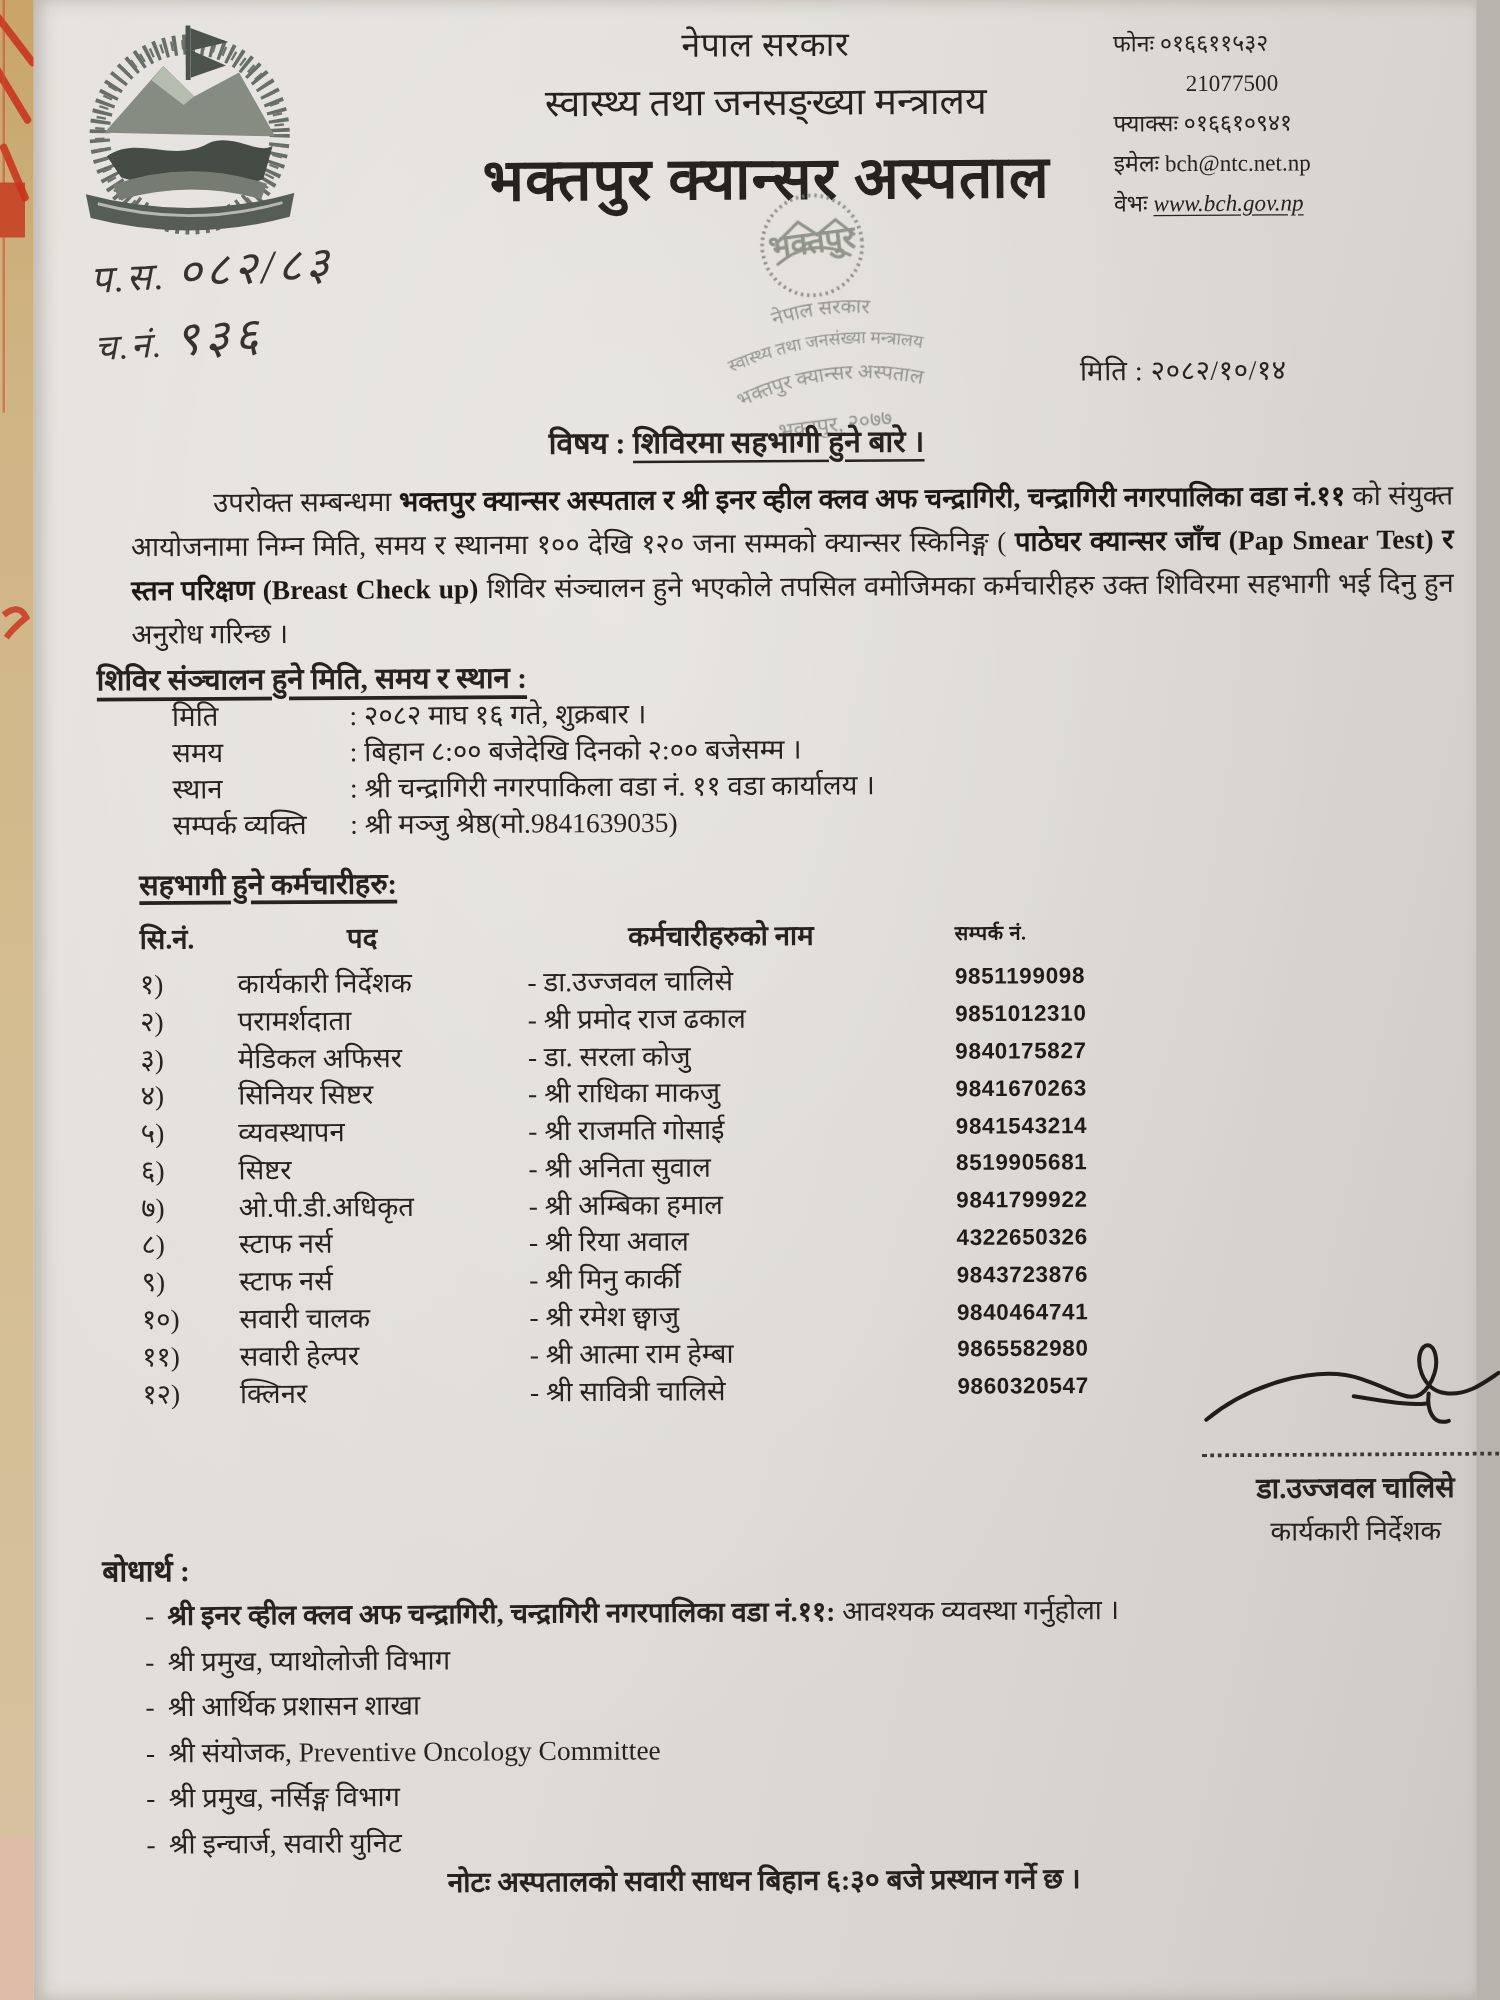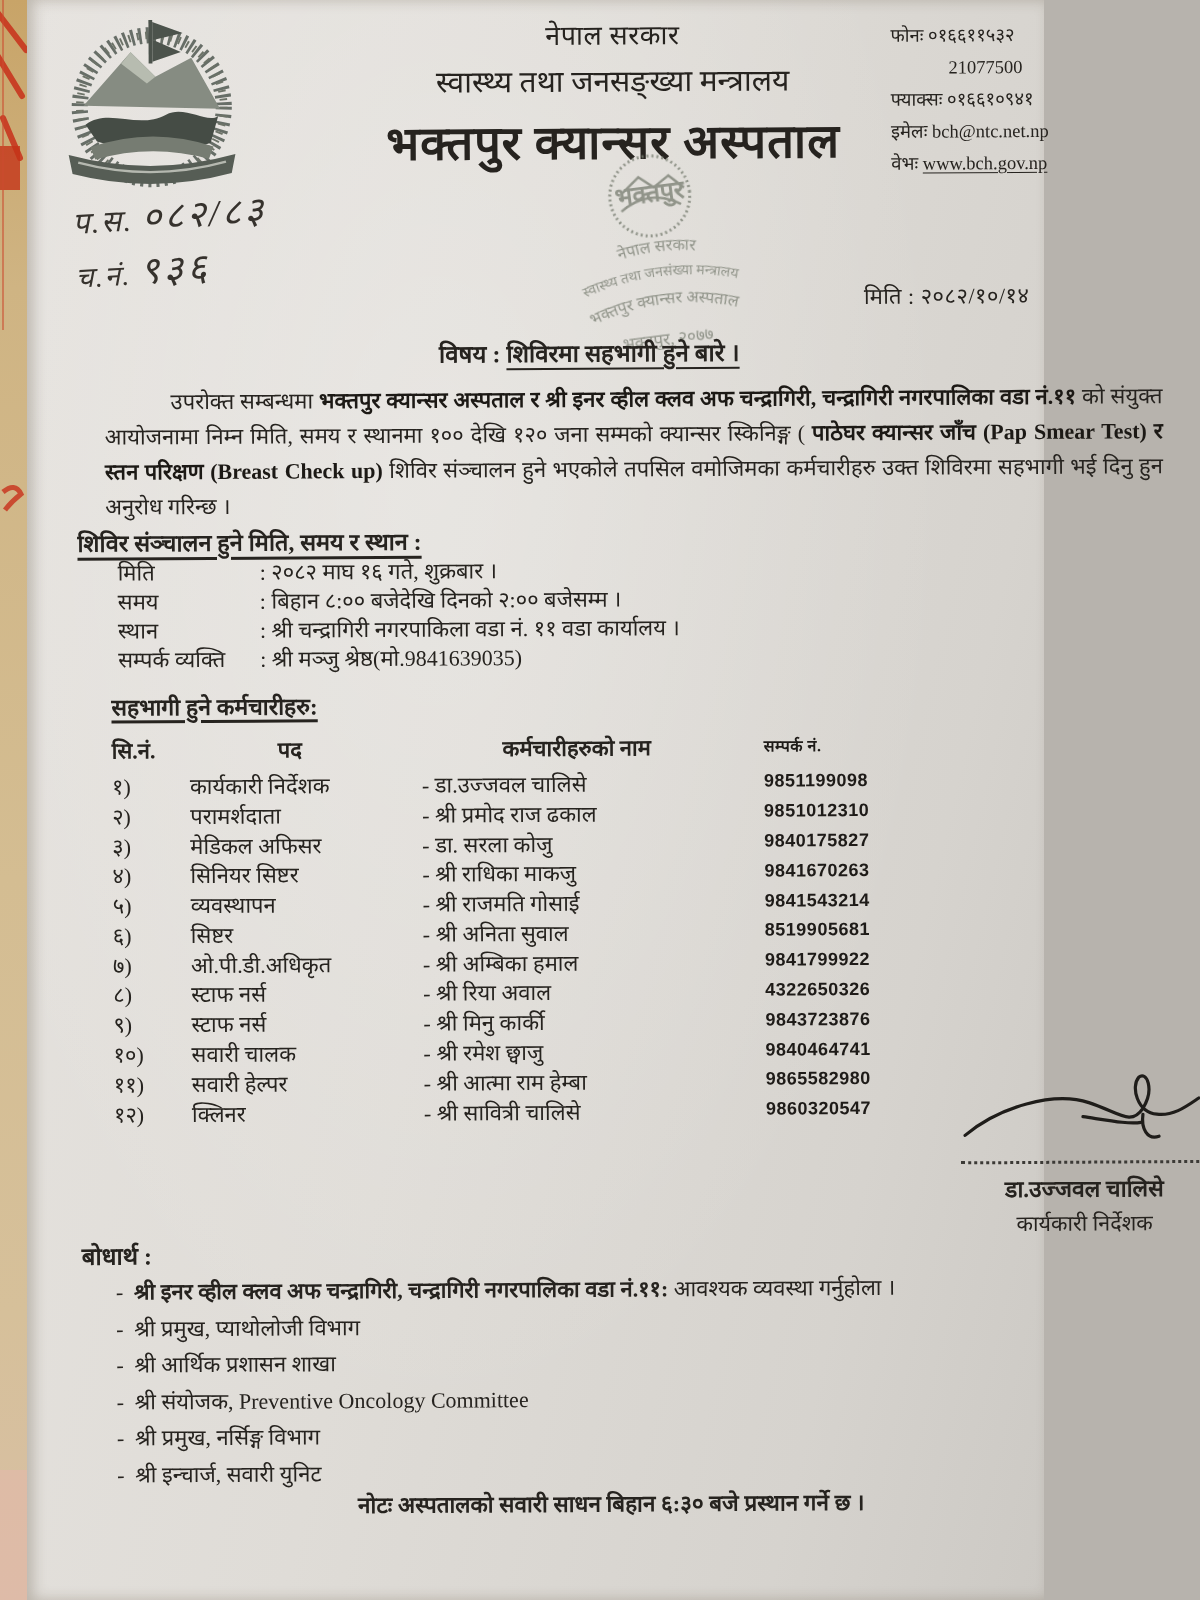--- a/index.html
+++ b/index.html
@@ -10,38 +10,39 @@
     -webkit-font-smoothing:antialiased;
   }
   .scan{position:absolute;inset:0;}
   
   .edge-strip{
     position:absolute;left:0;top:0;width:27px;height:1600px;
     background:linear-gradient(180deg,#c8a468 0%,#cfb483 18%,#d4bd92 55%,#d6c09a 82%,#d8bfa4 100%);
   }
   
   .page{
-    position:absolute;left:27px;top:0;width:1017px;height:1600px;
+    position:absolute;left:27px;top:0;width:1127px;height:1600px;
     background:
       radial-gradient(ellipse at 40% 30%, rgba(255,255,255,.25), rgba(0,0,0,0) 60%),
       linear-gradient(103deg,#e6e3df 0%,#dfdcd7 45%,#d6d3ce 80%,#ccc9c4 100%);
     box-shadow:inset 6px 0 14px rgba(70,55,30,.25);
+    padding-left:27px;
   }
   .content{position:absolute;inset:0;transform:rotate(-0.35deg);color:#26231f;}
 
   
   .h-center{position:absolute;left:260px;top:16px;width:660px;text-align:center;}
   .gov{font-size:27px;letter-spacing:.5px;}
   .ministry{font-size:30px;margin-top:7px;}
   .hospital{font-size:47px;font-weight:600;margin-top:8px;letter-spacing:1px;}
   .emblem{position:absolute;left:33px;top:12px;width:192px;height:180px;}
   .contact{position:absolute;left:868px;top:22px;width:310px;font-size:18.5px;line-height:32px;}
   .contact .row{white-space:nowrap;}
   .contact .ind{padding-left:58px;}
-  .weblink{text-decoration:underline;text-underline-offset:3px;}
+  .weblink{text-decoration:underline;text-underline-offset:3px;font-style:italic;}
 
   
   .stamp{position:absolute;left:500px;top:150px;width:270px;height:200px;
     transform:rotate(-7deg);opacity:.8;filter:blur(.3px);}
 
   
   .refs{position:absolute;left:50px;top:186px;transform:rotate(-3deg);
     font-style:italic;color:#36322d;}
   .refs .line1{font-size:30px;letter-spacing:2px;}
   .refs .line1 .val{font-size:37px;letter-spacing:3px;}
@@ -56,21 +57,21 @@
   .bodytext{
     position:absolute;left:80px;top:382px;width:1058px;
     font-size:22px;line-height:35px;text-align:justify;text-indent:66px;
   }
   .bodytext b{font-weight:700;color:#1c1915;}
 
   .camp-head{position:absolute;left:52px;top:524px;font-size:23.5px;font-weight:700;
     text-decoration:underline;text-decoration-thickness:2.5px;text-underline-offset:6px;}
   .camp-rows{position:absolute;left:92px;top:556px;font-size:22px;line-height:29px;}
   .camp-row{display:flex;}
-  .camp-row .lbl{width:142px;flex:none;}
+  .camp-row .lbl{width:142px;flex:none;margin-left:20px;}
   .camp-row .val{white-space:nowrap;}
 
   .staff-head{position:absolute;left:85px;top:688px;font-size:23px;font-weight:700;
     text-decoration:underline;text-decoration-thickness:2.5px;text-underline-offset:5px;}
   .stable{position:absolute;left:85px;top:730px;width:820px;font-size:22px;}
   .srow{display:flex;height:29.8px;align-items:center;}
   .srow.head{font-weight:700;height:34px;margin-bottom:4px;}
   .c-sn{width:78px;flex:none;}
   .c-post{width:232px;flex:none;}
   .c-name{width:342px;flex:none;}

